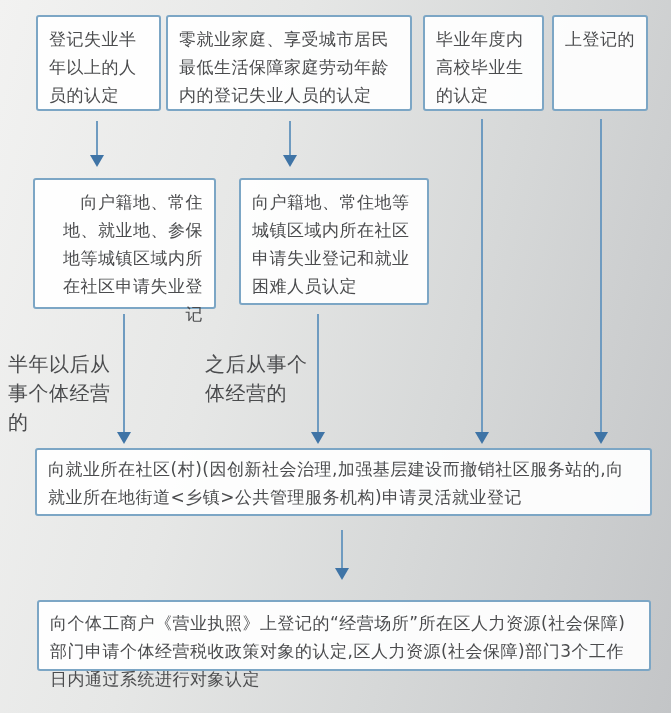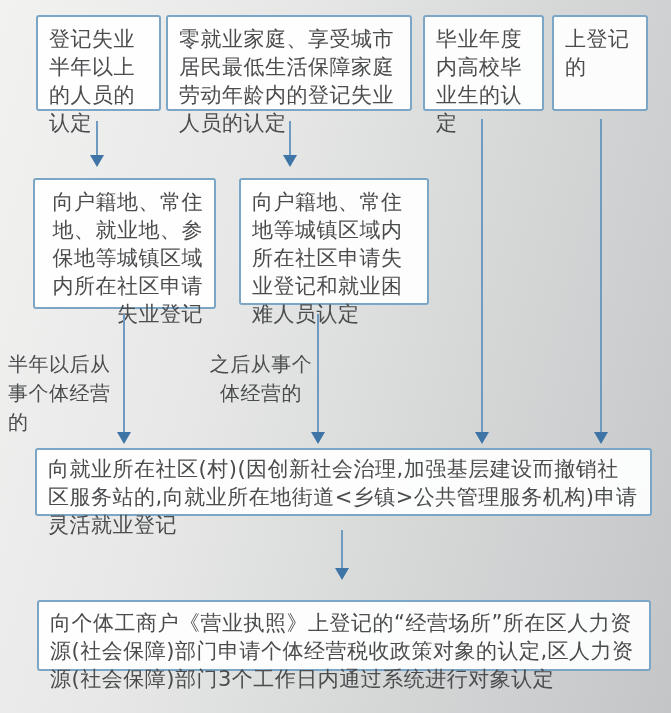--- a/index.html
+++ b/index.html
@@ -7,21 +7,21 @@
     width:671px;height:713px;overflow:hidden;position:relative;
     background:linear-gradient(105deg,#f2f2f1 0%,#e6e7e6 35%,#d6d8d8 65%,#c3c5c7 100%);
     font-family:"DejaVu Sans","Liberation Sans",sans-serif;
   }
   .canvas{position:absolute;inset:0;}
   .box{
     position:absolute;box-sizing:border-box;
     background:rgba(255,255,255,0.93);
     border:2px solid #7ca6c5;border-radius:3px;
     padding:8px 11px;
-    font-size:21px;line-height:28px;letter-spacing:0.5px;
+    font-size:17px;line-height:28px;letter-spacing:0.5px;
     color:#4b4c4e;text-align:left;
   }
   .box.wide{padding:5px 11px;}
   .arrow-label{
     position:absolute;font-size:20px;line-height:29px;letter-spacing:0.5px;
     color:#4b4c4e;
   }
   .varrow{
     position:absolute;width:14px;
     display:flex;flex-direction:column;align-items:center;
@@ -71,21 +71,21 @@
     <div class="shaft"></div>
     <div class="head"></div>
   </div>
   <div class="varrow" style="left:594px;top:119px;height:325px;">
     <div class="shaft"></div>
     <div class="head"></div>
   </div>
 
   <div class="arrow-label" style="left:8px;top:350px;width:112px;">半年以后从事个体经营的</div>
 
-  <div class="arrow-label" style="left:205px;top:350px;width:112px;text-align:center;">之后从事个体经营的</div>
+  <div class="arrow-label" style="left:205px;top:350px;width:112px;">之后从事个体经营的</div>
 
 
   <div class="box wide" style="left:35px;top:448px;width:617px;height:68px;">向就业所在社区(村)(因创新社会治理,加强基层建设而撤销社区服务站的,向就业所在地街道&lt;乡镇&gt;公共管理服务机构)申请灵活就业登记</div>
 
   <div class="varrow" style="left:335px;top:530px;height:50px;">
     <div class="shaft"></div>
     <div class="head"></div>
   </div>
 
   <div class="box wide" style="left:37px;top:600px;width:614px;height:71px;padding-top:7px;">向个体工商户《营业执照》上登记的“经营场所”所在区人力资源(社会保障)部门申请个体经营税收政策对象的认定,区人力资源(社会保障)部门3个工作日内通过系统进行对象认定</div>

